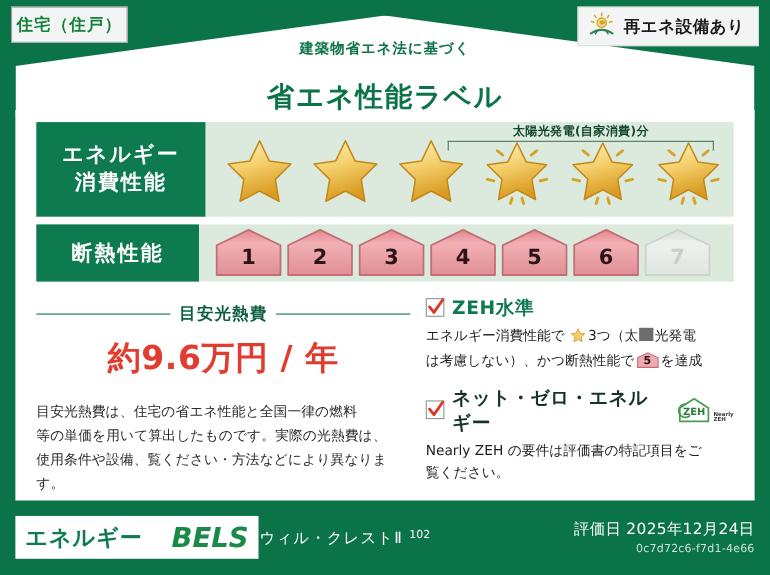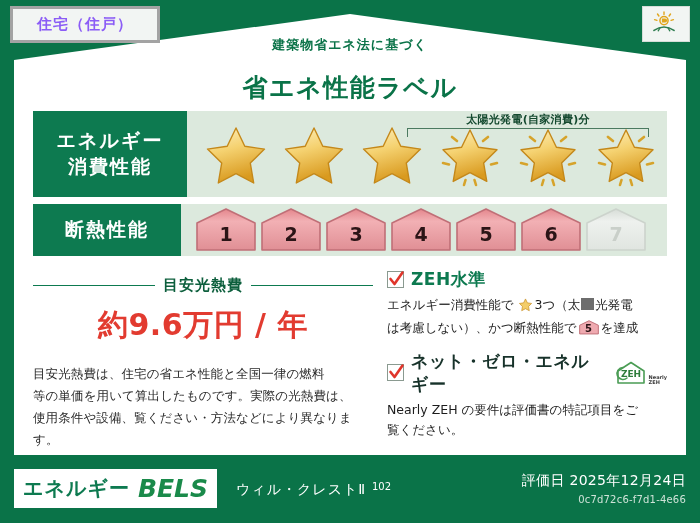--- a/index.html
+++ b/index.html
@@ -32,22 +32,22 @@
     line-height:1.1;
   }
   .title-main{
     font-size:25px;font-weight:bold;color:#0a7348;letter-spacing:1.5px;
     line-height:1.2;margin-top:21px;
   }
 
   
   .badge-type{
     position:absolute;left:10px;top:6px;z-index:6;
-    background:#f2f5f3;border:3px solid #a3a3a3;
-    padding:6px 24px;font-size:15px;font-weight:bold;color:#8b5cf6;
+    background:#f2f5f3;border:1px solid #a3a3a3;
+    padding:6px 4px;font-size:15px;font-weight:bold;color:#15803d;
     letter-spacing:1px;
   }
   .badge-renew{
     position:absolute;right:10px;top:6px;z-index:6;
     background:#f2f5f3;border:1px solid #d6ddd8;
     padding:4px 12px 4px 8px;display:flex;align-items:center;gap:7px;
   }
   .badge-renew .txt{font-size:15px;font-weight:bold;color:#1a1a1a;letter-spacing:.5px;}
 
   
@@ -167,21 +167,21 @@
   
   .footer{
     position:absolute;left:0;bottom:0;width:700px;height:64px;
     background:#0a7348;
   }
   .bels-badge{
     position:absolute;left:14px;top:10px;background:#ffffff;
     padding:5px 9px;display:flex;align-items:center;gap:8px;
   }
   .bels-badge .jp{font-size:20px;font-weight:bold;color:#0d7a50;letter-spacing:1px;}
-  .bels-badge .en{font-size:25px;font-weight:bold;color:#1a8a4a;letter-spacing:0px;font-style:italic;}
+  .bels-badge .en{font-size:25px;font-weight:bold;color:#1a8a4a;letter-spacing:0px;font-style:italic;margin-left:18px;}
   .bldg-name{
     position:absolute;left:236px;top:22px;color:#ffffff;
     font-size:14px;letter-spacing:1px;
   }
   .bldg-unit{
     position:absolute;left:372px;top:22px;color:#ffffff;font-size:10px;
   }
   .eval-date{
     position:absolute;right:14px;top:13px;color:#ffffff;font-size:14px;
     letter-spacing:.3px;text-align:right;width:230px;
@@ -217,20 +217,21 @@
           <line x1="3.6" y1="8.6" x2="5.9" y2="9.3"></line>
           <line x1="22.4" y1="8.6" x2="20.1" y2="9.3"></line>
         </g>
         <circle cx="13" cy="9.6" r="4.1" fill="none" stroke="#e0a51c" stroke-width="1.5"></circle>
         <path d="M10.9 7.4 h3.1 a2.1 2.1 0 0 1 0 4.2 h-3.1 z" fill="#e0a51c"></path>
         <path d="M3 19.4 Q13 12.6 23 19.4" fill="none" stroke="#2e7d4f" stroke-width="1.7" stroke-linecap="round"></path>
         <line x1="9" y1="17" x2="7.2" y2="19.8" stroke="#2e7d4f" stroke-width="1.3" stroke-linecap="round"></line>
         <line x1="17" y1="17" x2="18.8" y2="19.8" stroke="#2e7d4f" stroke-width="1.3" stroke-linecap="round"></line>
       </svg>
     </span>
+    <span class="txt">再エネ設備あり</span>
   </div>
 
   <div class="card">
 
     <div class="perf-row row-energy">
       <div class="perf-key">
         <div>
           <div>エネルギー</div>
           <div>消費性能</div>
         </div>

